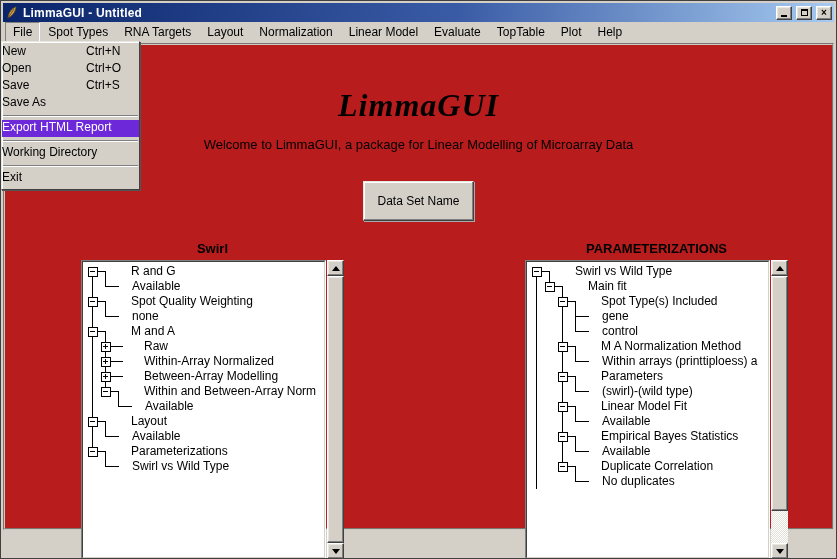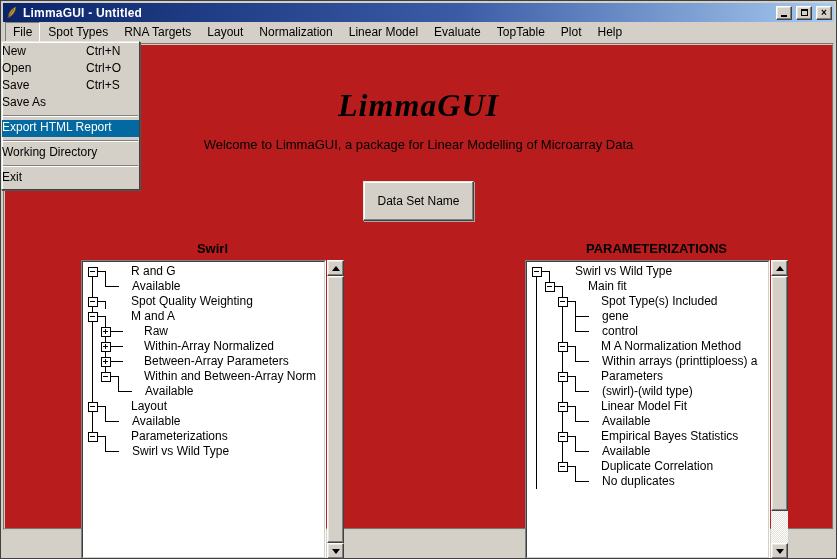--- a/index.html
+++ b/index.html
@@ -164,20 +164,28 @@
                     <line x1="9.5" y1="0" x2="9.5" y2="3" stroke="#000" stroke-width="1" shape-rendering="crispEdges"></line>
                     <line x1="9.5" y1="12" x2="9.5" y2="15" stroke="#000" stroke-width="1" shape-rendering="crispEdges"></line>
                     <rect x="5" y="3" width="9" height="9" fill="#fff" stroke="#000" shape-rendering="crispEdges"></rect>
                     <line x1="7" y1="7.5" x2="12" y2="7.5" stroke="#000" stroke-width="1" shape-rendering="crispEdges"></line>
                     <line x1="14" y1="7.5" x2="22.5" y2="7.5" stroke="#000" stroke-width="1" shape-rendering="crispEdges"></line>
                     <line x1="22.5" y1="7.5" x2="22.5" y2="15" stroke="#000" stroke-width="1" shape-rendering="crispEdges"></line>
                   </svg>
                   <span class="tree-label">Spot Quality Weighting</span>
                 </div>
                 <div class="tree-row">
+                  <svg width="49" height="15">
+                    <line x1="9.5" y1="0" x2="9.5" y2="15" stroke="#000" stroke-width="1" shape-rendering="crispEdges"></line>
+                    <line x1="22.5" y1="0" x2="22.5" y2="7.5" stroke="#000" stroke-width="1" shape-rendering="crispEdges"></line>
+                    <line x1="22.5" y1="7.5" x2="35.5" y2="7.5" stroke="#000" stroke-width="1" shape-rendering="crispEdges"></line>
+                  </svg>
+                  <span class="tree-label">none</span>
+                </div>
+                <div class="tree-row">
                   <svg width="48" height="15">
                     <line x1="9.5" y1="0" x2="9.5" y2="3" stroke="#000" stroke-width="1" shape-rendering="crispEdges"></line>
                     <line x1="9.5" y1="12" x2="9.5" y2="15" stroke="#000" stroke-width="1" shape-rendering="crispEdges"></line>
                     <rect x="5" y="3" width="9" height="9" fill="#fff" stroke="#000" shape-rendering="crispEdges"></rect>
                     <line x1="7" y1="7.5" x2="12" y2="7.5" stroke="#000" stroke-width="1" shape-rendering="crispEdges"></line>
                     <line x1="14" y1="7.5" x2="22.5" y2="7.5" stroke="#000" stroke-width="1" shape-rendering="crispEdges"></line>
                     <line x1="22.5" y1="7.5" x2="22.5" y2="15" stroke="#000" stroke-width="1" shape-rendering="crispEdges"></line>
                   </svg>
                   <span class="tree-label">M and A</span>
                 </div>
@@ -208,21 +216,21 @@
                 <div class="tree-row">
                   <svg width="61" height="15">
                     <line x1="9.5" y1="0" x2="9.5" y2="15" stroke="#000" stroke-width="1" shape-rendering="crispEdges"></line>
                     <line x1="22.5" y1="0" x2="22.5" y2="3" stroke="#000" stroke-width="1" shape-rendering="crispEdges"></line>
                     <line x1="22.5" y1="12" x2="22.5" y2="15" stroke="#000" stroke-width="1" shape-rendering="crispEdges"></line>
                     <rect x="18" y="3" width="9" height="9" fill="#fff" stroke="#000" shape-rendering="crispEdges"></rect>
                     <line x1="20" y1="7.5" x2="25" y2="7.5" stroke="#000" stroke-width="1" shape-rendering="crispEdges"></line>
                     <line x1="22.5" y1="5" x2="22.5" y2="10" stroke="#000" stroke-width="1" shape-rendering="crispEdges"></line>
                     <line x1="27" y1="7.5" x2="39.5" y2="7.5" stroke="#000" stroke-width="1" shape-rendering="crispEdges"></line>
                   </svg>
-                  <span class="tree-label">Between-Array Parameters</span>
+                  <span class="tree-label">Between-Array Modelling</span>
                 </div>
                 <div class="tree-row">
                   <svg width="61" height="15">
                     <line x1="9.5" y1="0" x2="9.5" y2="15" stroke="#000" stroke-width="1" shape-rendering="crispEdges"></line>
                     <line x1="22.5" y1="0" x2="22.5" y2="3" stroke="#000" stroke-width="1" shape-rendering="crispEdges"></line>
                     <rect x="18" y="3" width="9" height="9" fill="#fff" stroke="#000" shape-rendering="crispEdges"></rect>
                     <line x1="20" y1="7.5" x2="25" y2="7.5" stroke="#000" stroke-width="1" shape-rendering="crispEdges"></line>
                     <line x1="27" y1="7.5" x2="35.5" y2="7.5" stroke="#000" stroke-width="1" shape-rendering="crispEdges"></line>
                     <line x1="35.5" y1="7.5" x2="35.5" y2="15" stroke="#000" stroke-width="1" shape-rendering="crispEdges"></line>
                   </svg>
@@ -498,21 +506,21 @@
         <span class="mi-accel">Ctrl+O</span>
       </div>
       <div class="menu-row">
         <span class="mi-label w-accel">Save</span>
         <span class="mi-accel">Ctrl+S</span>
       </div>
       <div class="menu-row">
         <span class="mi-label">Save As</span>
       </div>
       <div class="menu-sep"></div>
-      <div class="menu-row" style="background: #0369a1; color: rgb(255, 255, 255);">
+      <div class="menu-row" style="background: #6d28d9; color: rgb(255, 255, 255);">
         <span class="mi-label">Export HTML Report</span>
       </div>
       <div class="menu-sep"></div>
       <div class="menu-row">
         <span class="mi-label">Working Directory</span>
       </div>
       <div class="menu-sep"></div>
       <div class="menu-row">
         <span class="mi-label">Exit</span>
       </div>

